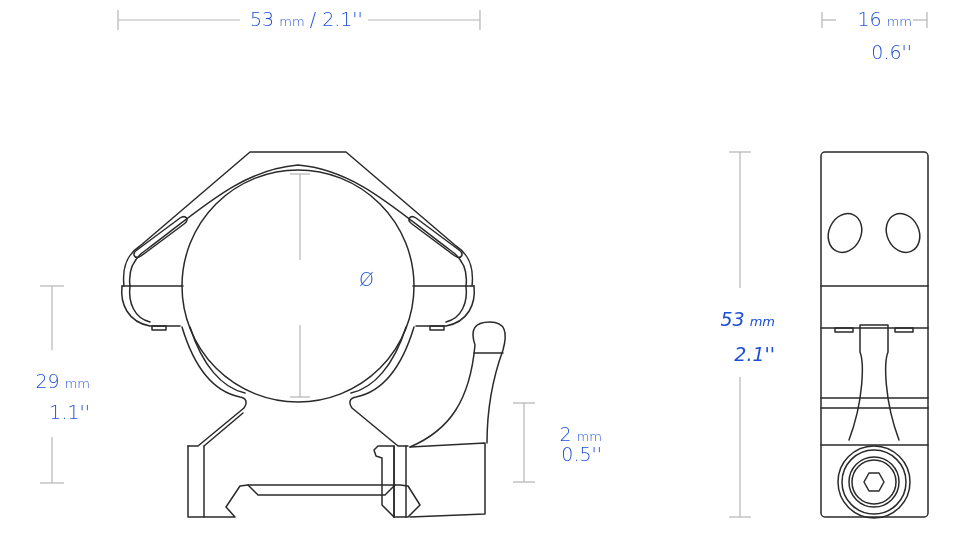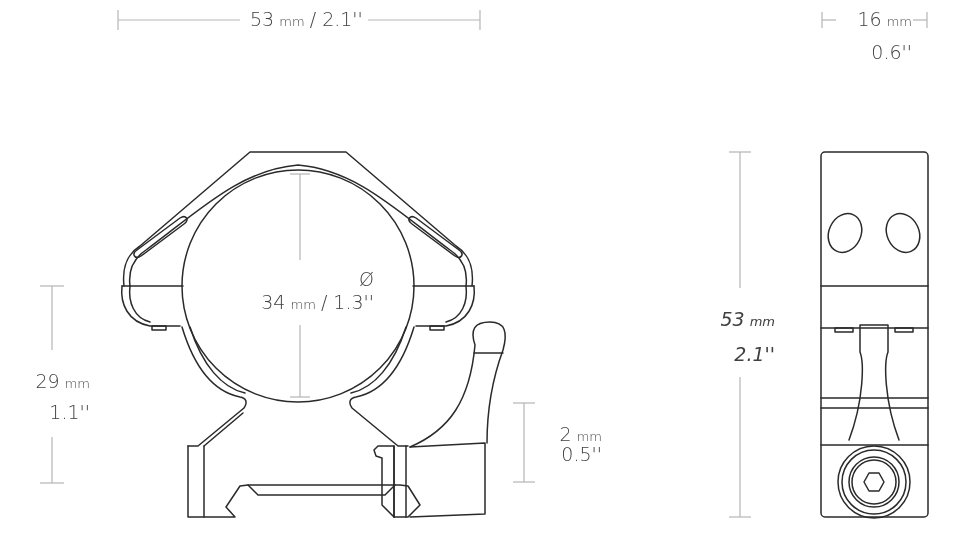--- a/index.html
+++ b/index.html
@@ -1,21 +1,21 @@
 <!DOCTYPE html>
 <html><head>
   <meta charset="utf-8">
   <style>
     html, body { margin: 0; padding: 0; background: #ffffff; }
     body { width: 978px; height: 550px; position: relative; overflow: hidden;
            font-family: "DejaVu Sans", sans-serif; color: #333333; }
     svg.drawing { position: absolute; left: 0; top: 0; width: 978px; height: 550px; }
     .outline { fill: none; stroke: #2a2a2a; stroke-width: 1.5; stroke-linejoin: round; stroke-linecap: round; }
     .dim { fill: none; stroke: #b5b5b5; stroke-width: 1.2; }
-    .label { position: absolute; font-family: "DejaVu Sans", sans-serif; color: #404040;
+    .label { position: absolute; font-family: "DejaVu Sans", sans-serif; color: #1d4ed8;
              white-space: nowrap; line-height: 1; font-weight: 300; }
     .big { font-size: 19px; }
     .unit { font-size: 13px; }
     .center { text-align: right; }
   </style>
 </head>
 <body>
 
 <svg class="drawing" viewBox="0 0 978 550" xmlns="http://www.w3.org/2000/svg">
 
@@ -131,21 +131,20 @@
   <div class="big" style="margin-top:14px;">0.6''</div>
 </div>
 
 <div class="label center" style="left:14px; top:372px; width:76px;">
   <div><span class="big">29</span> <span class="unit">mm</span></div>
   <div class="big" style="margin-top:12px;">1.1''</div>
 </div>
 
 <div class="label center" style="left:228px; top:270px; width:146px;">
   <div class="big">Ø</div>
-  <div style="margin-top:4px;"><span class="big">34</span> <span class="unit">mm</span> <span class="big">/ 1.3''</span></div>
 </div>
 
 <div class="label center" style="left:538px; top:425px; width:64px;">
   <div><span class="big">2</span> <span class="unit">mm</span></div>
   <div class="big" style="margin-top:1px;">0.5''</div>
 </div>
 
 <div class="label center" style="left:703px; top:310px; width:72px;font-style:italic;">
   <div><span class="big">53</span> <span class="unit">mm</span></div>
   <div class="big" style="margin-top:16px;">2.1''</div>

